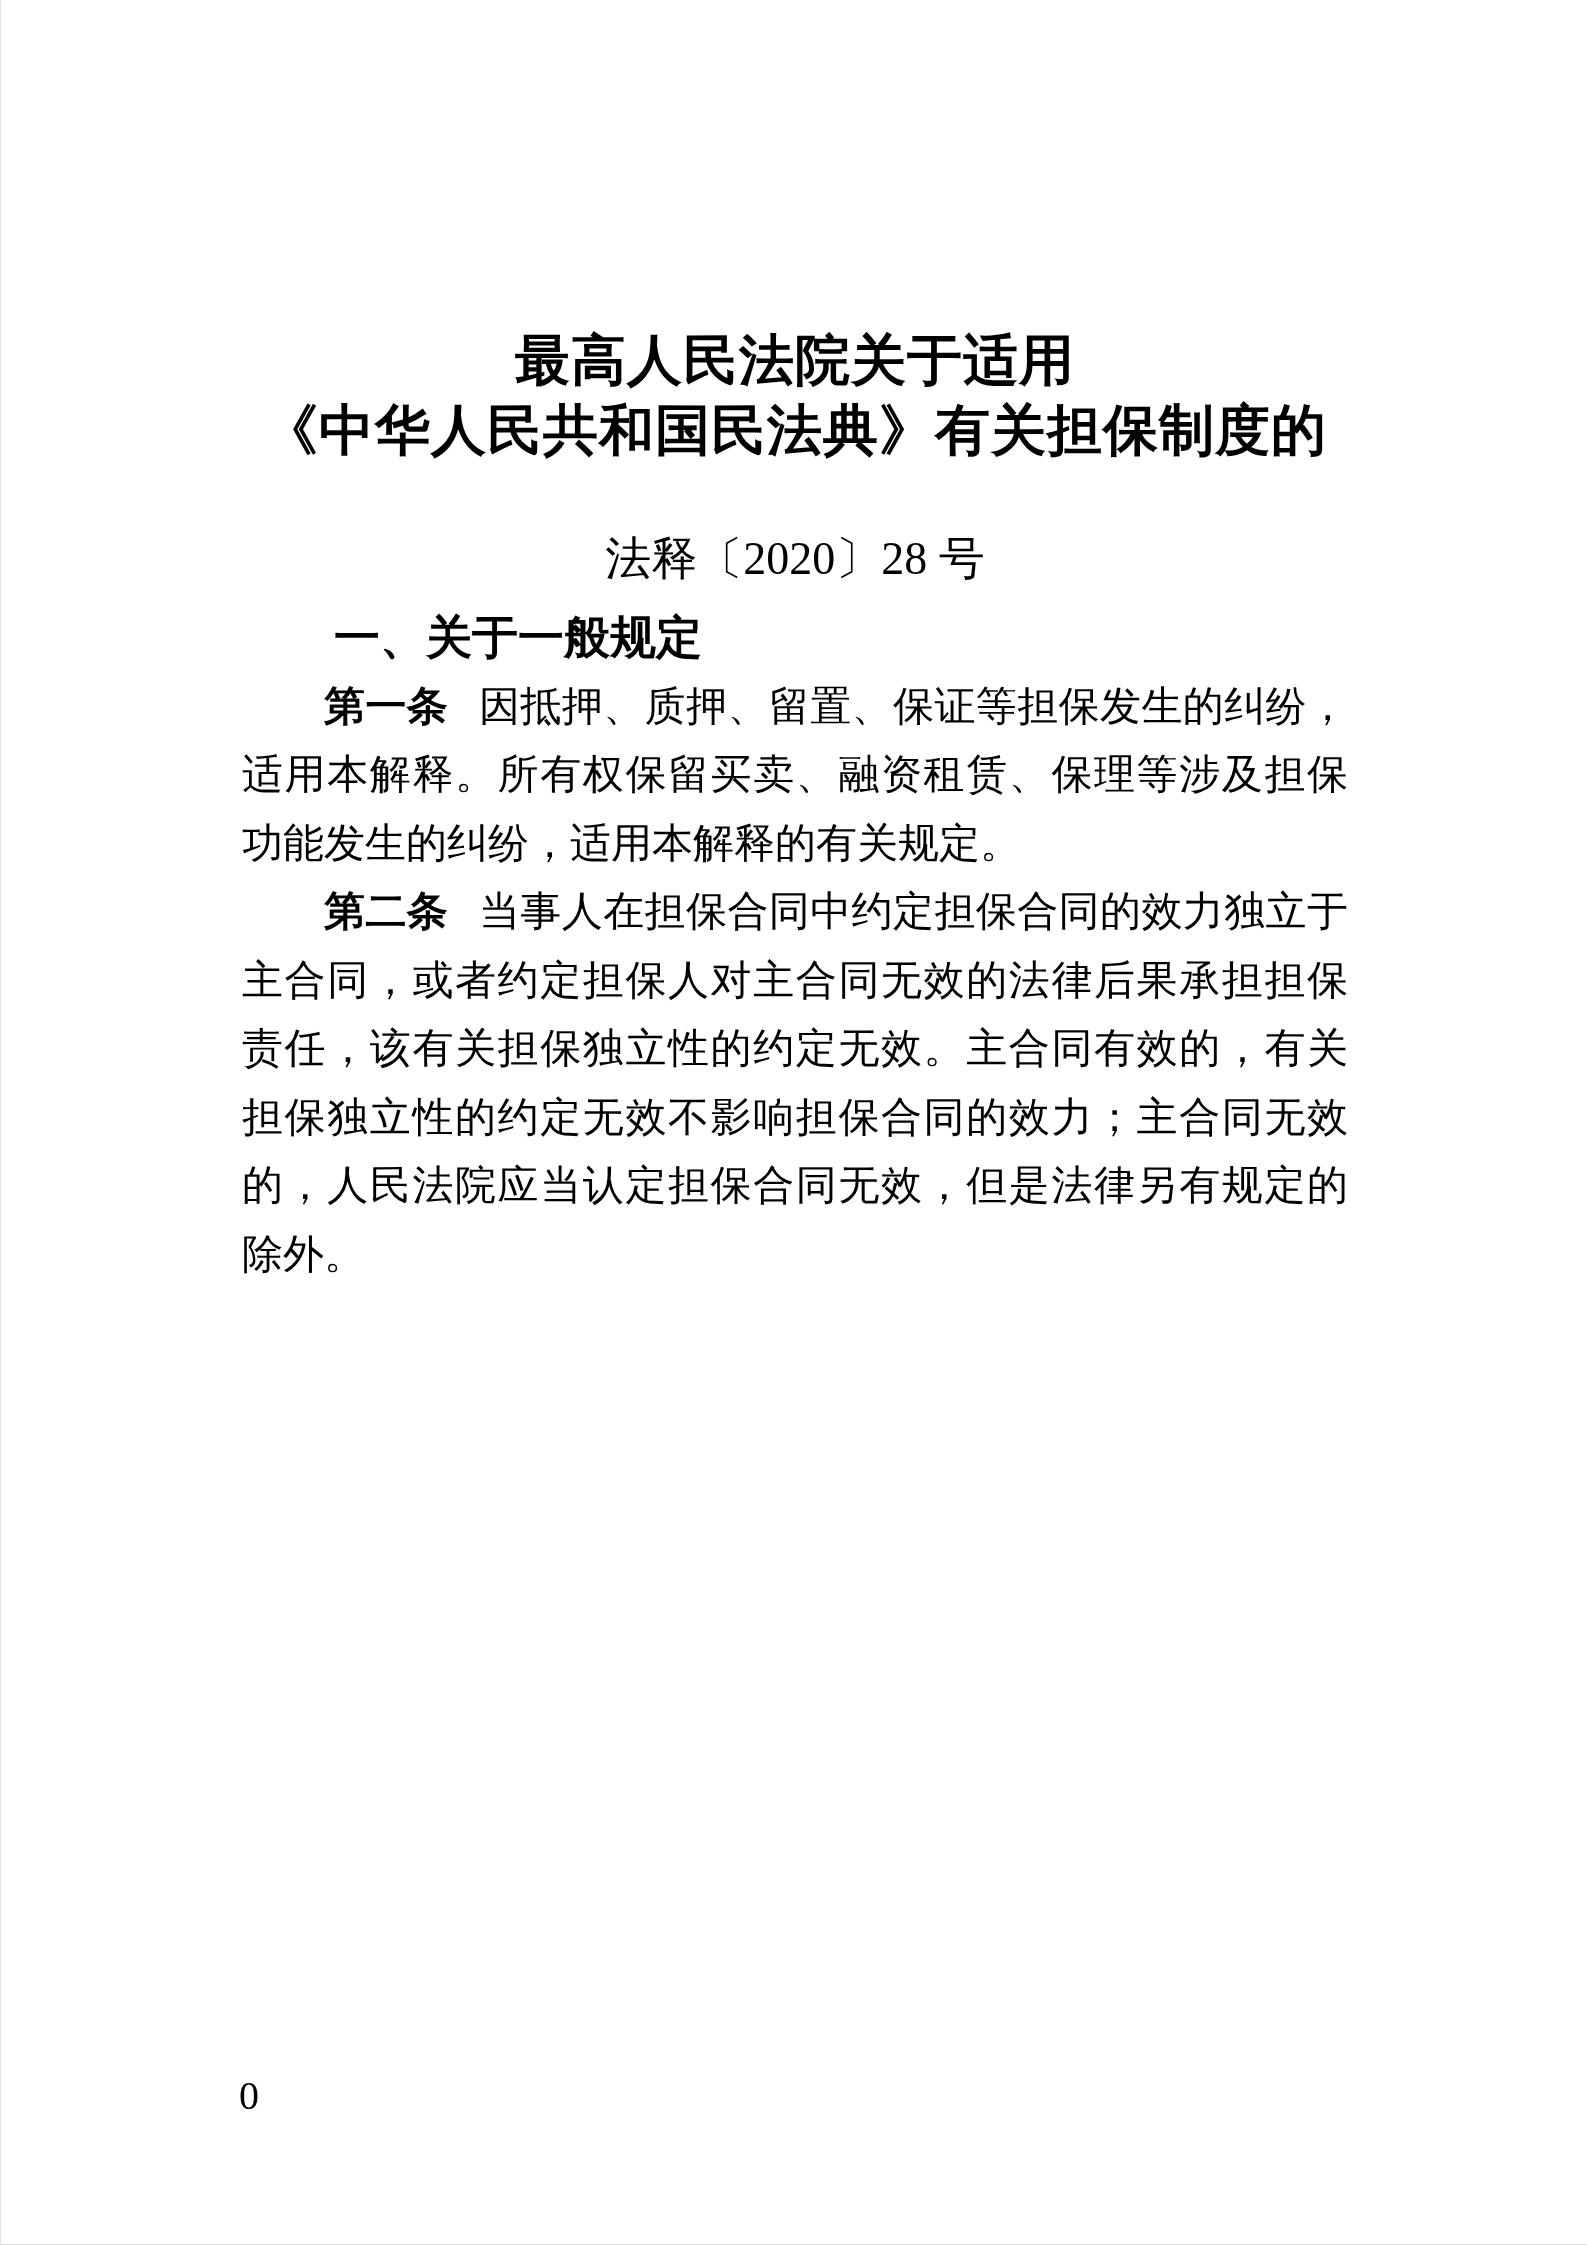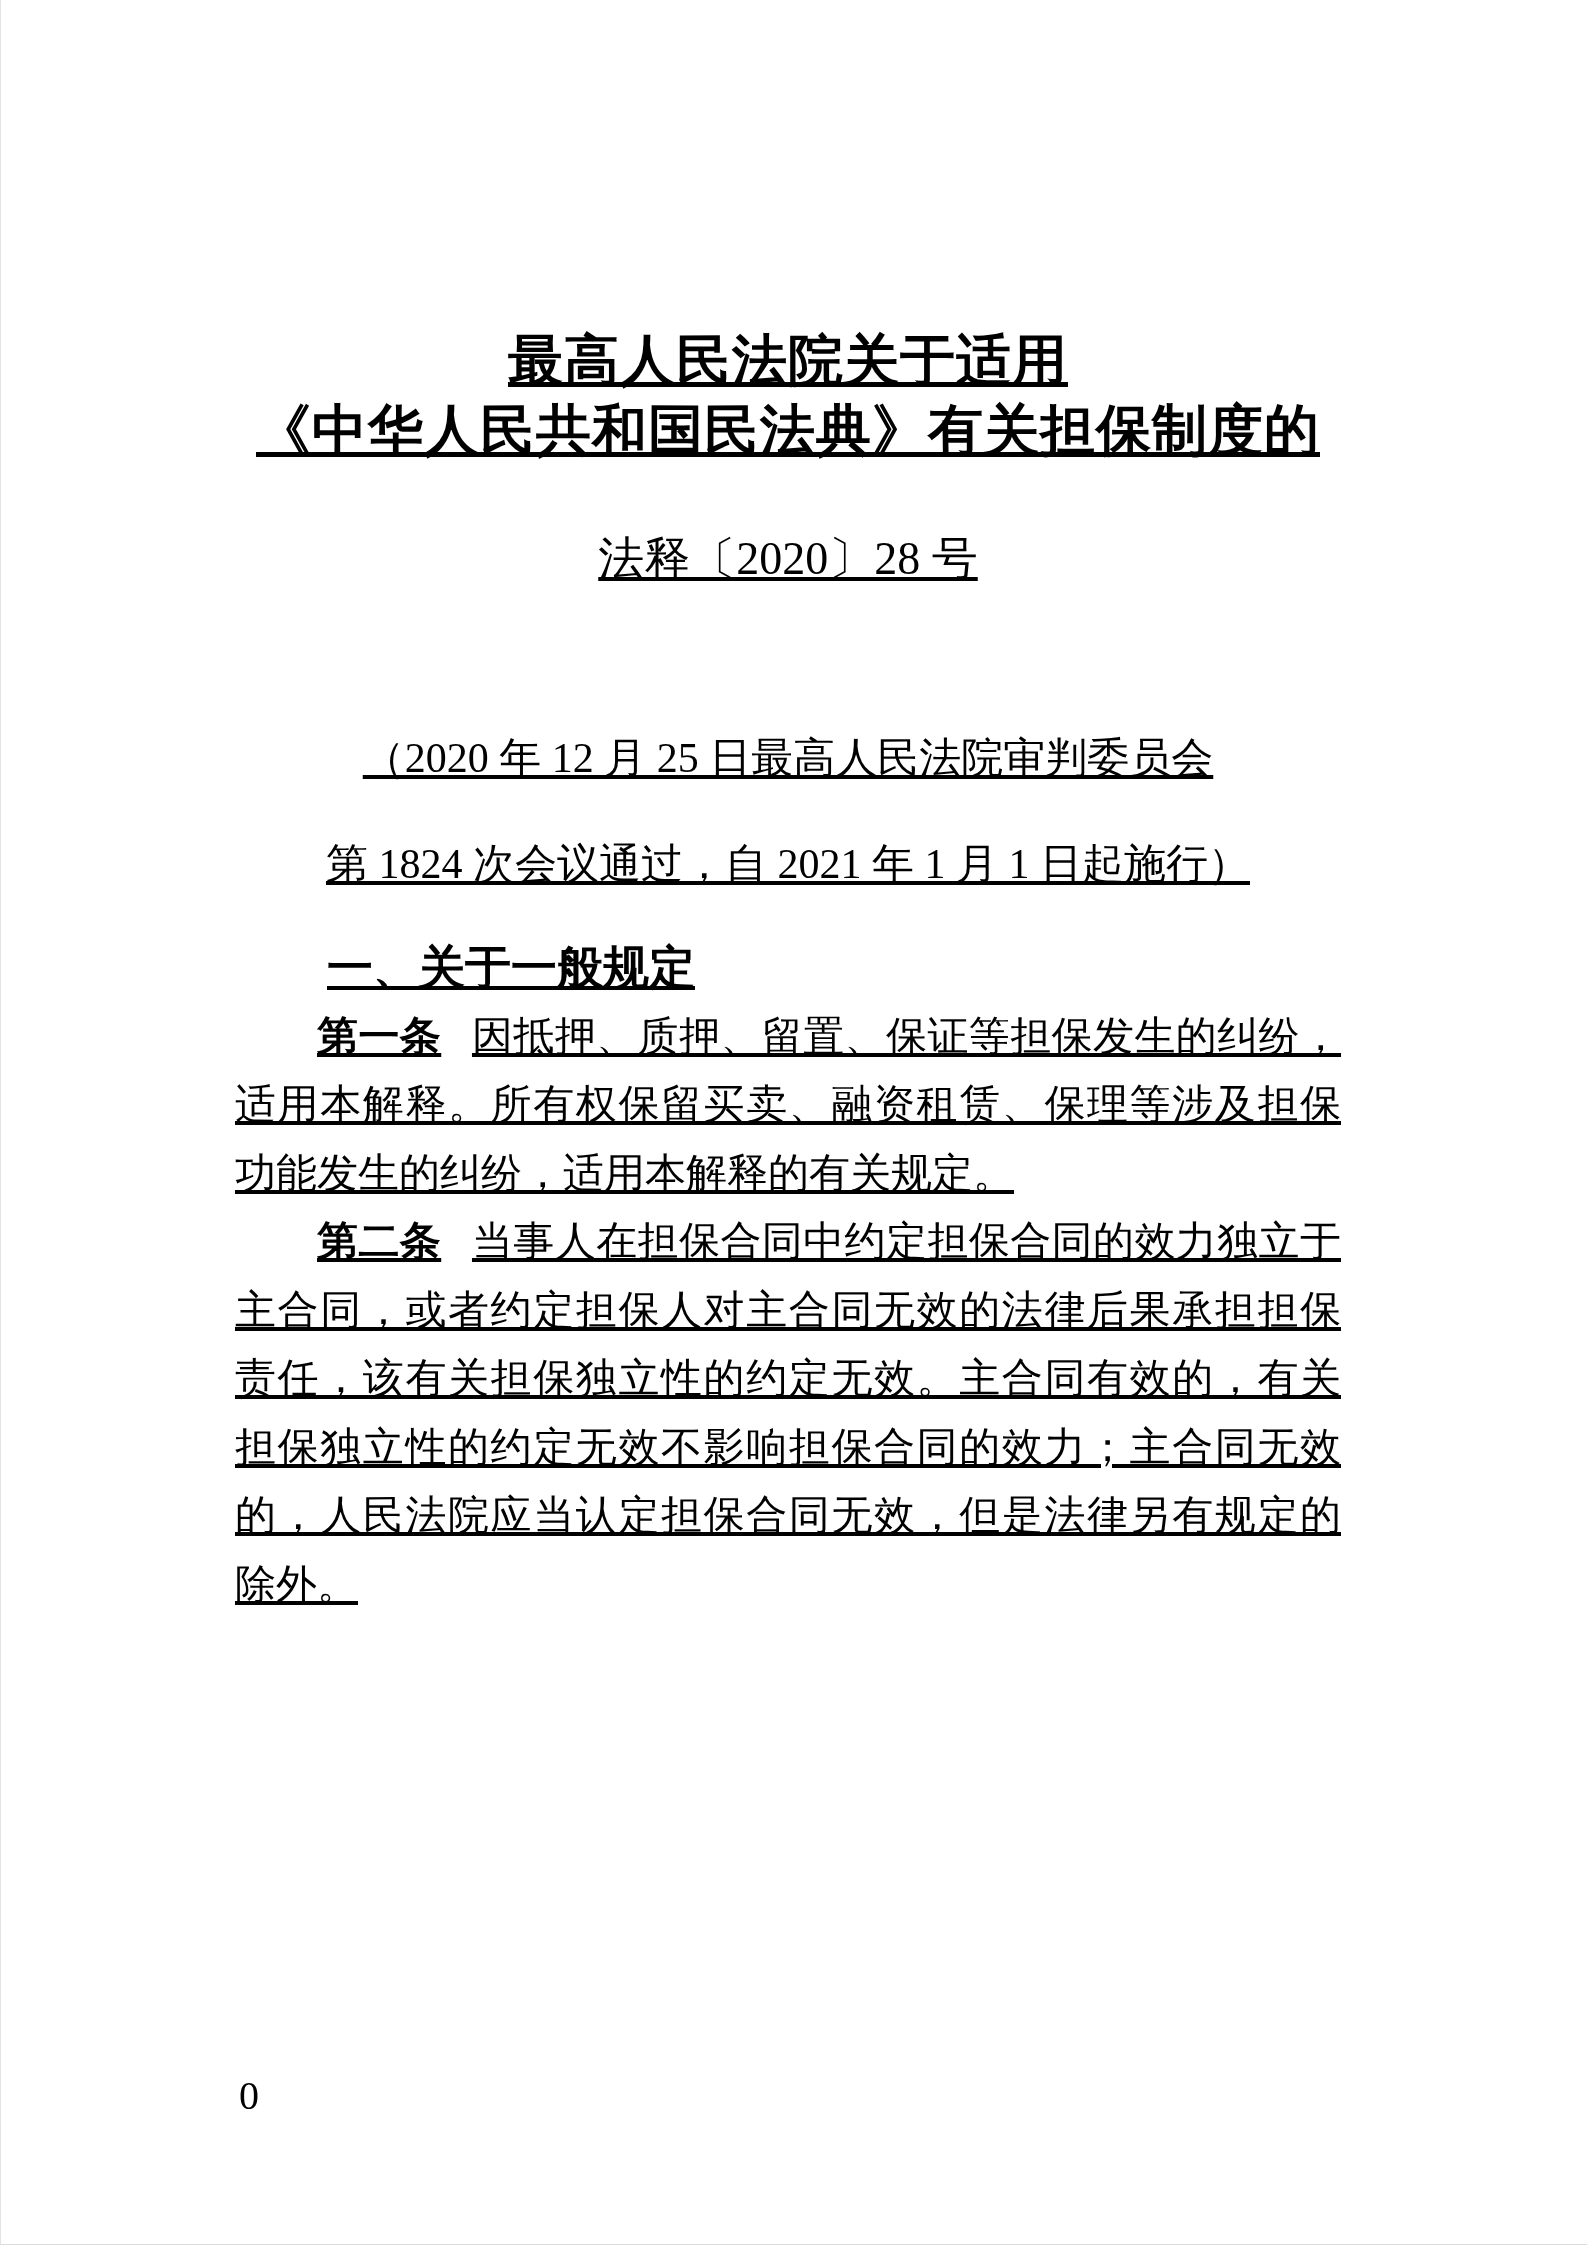--- a/index.html
+++ b/index.html
@@ -11,24 +11,23 @@
     background: #ffffff;
     overflow: hidden;
     color: #000000;
     border-left: 1px solid #e3e3e3;
     border-bottom: 1px solid #dcdcdc;
     box-sizing: border-box;
   }
 
   .content {
     position: absolute;
-    left: 234px;
+    left: 241px;
     top: 0;
     width: 1106px;
-    text-decoration: underline;
   }
 
   
   .doc-title {
     margin: 325px 0 0 0;
     font-family: "Liberation Sans", "DejaVu Sans", sans-serif;
     font-weight: 700;
     font-size: 55px;
     line-height: 70px;
     text-align: center;
@@ -97,24 +96,20 @@
 <div class="page">
   <div class="content">
 
     <h1 class="doc-title">
       <span class="title-line">最高人民法院关于适用</span>
       <span class="title-line">《中华人民共和国民法典》有关担保制度的</span>
     </h1>
 
     <div class="doc-number">法释〔2020〕28 号</div>
 
-    <div class="passage">
-      <div class="passage-line">（2020 年 12 月 25 日最高人民法院审判委员会</div>
-      <div class="passage-line">第 1824 次会议通过，自 2021 年 1 月 1 日起施行）</div>
-    </div>
 
     <div class="body-text">
 
 
       <h2 class="section-heading">一、关于一般规定</h2>
 
       <p class="para"><span class="art-label">第一条</span><span>因抵押、质押、留置、保证等担保发生的纠纷，适用本解释。所有权保留买卖、融资租赁、保理等涉及担保功能发生的纠纷，适用本解释的有关规定。</span></p>
 
       <p class="para"><span class="art-label">第二条</span><span>当事人在担保合同中约定担保合同的效力独立于主合同，或者约定担保人对主合同无效的法律后果承担担保责任，该有关担保独立性的约定无效。主合同有效的，有关担保独立性的约定无效不影响担保合同的效力；主合同无效的，人民法院应当认定担保合同无效，但是法律另有规定的除外。</span></p>
 

